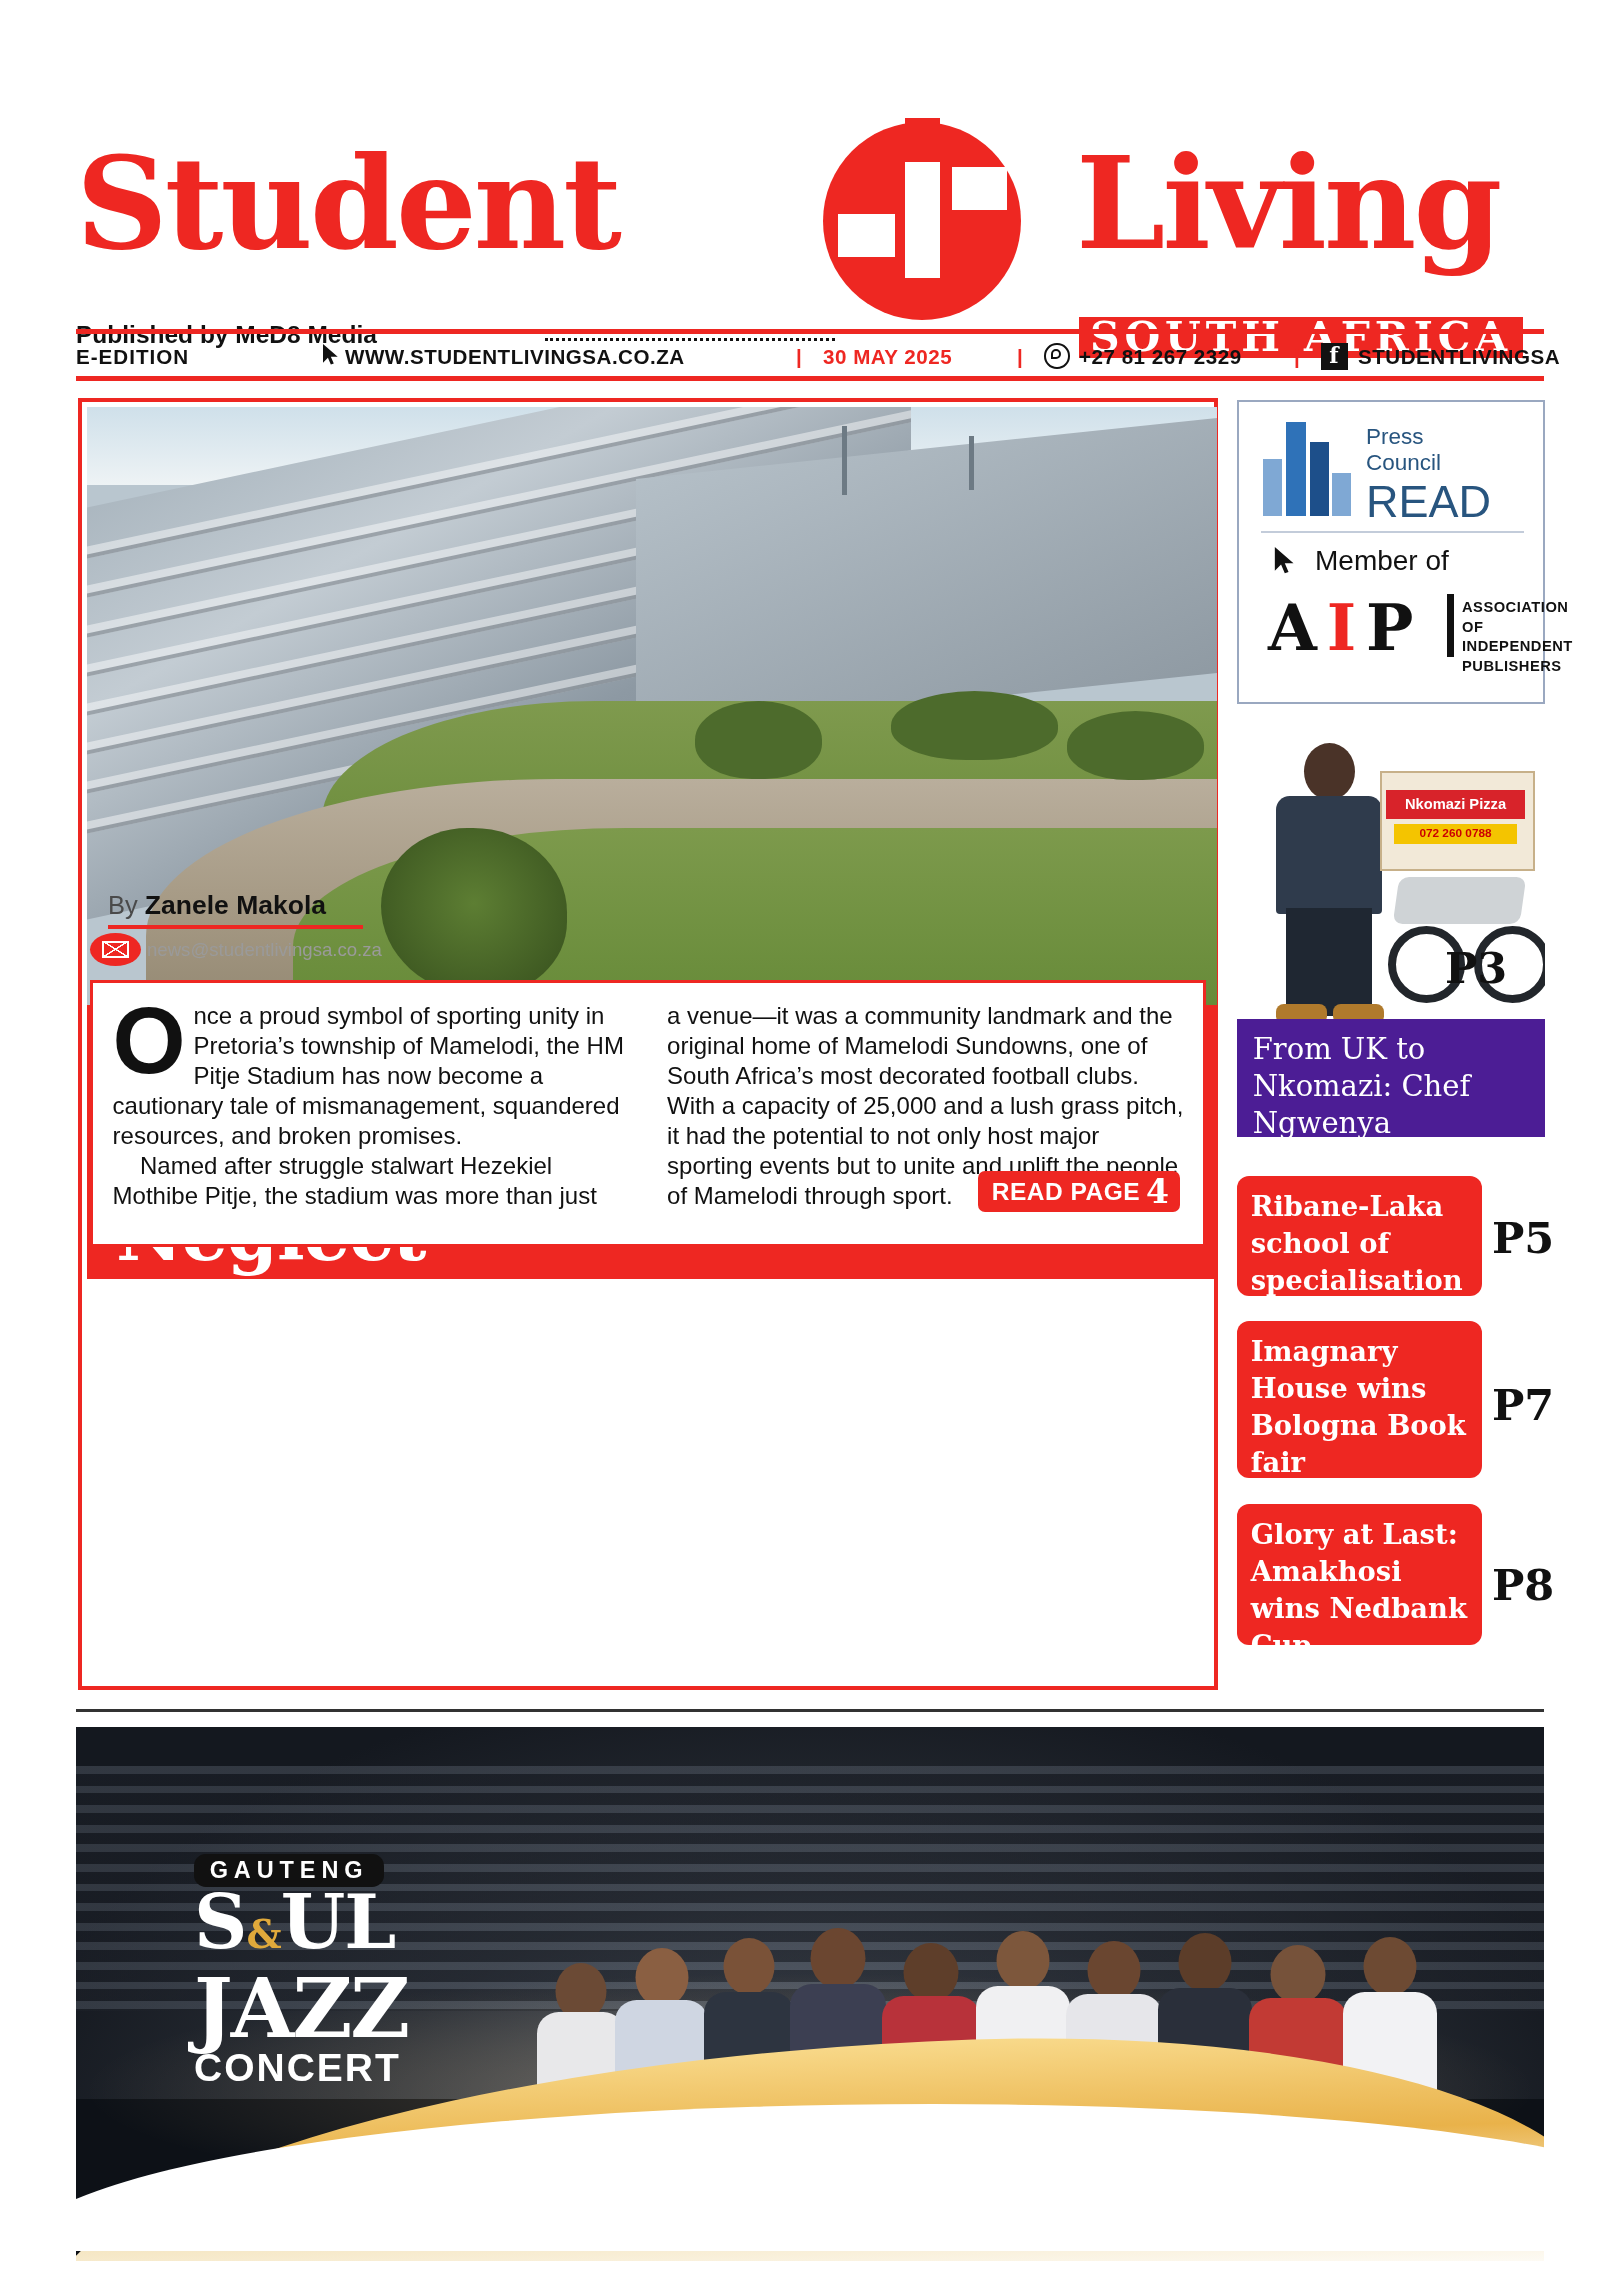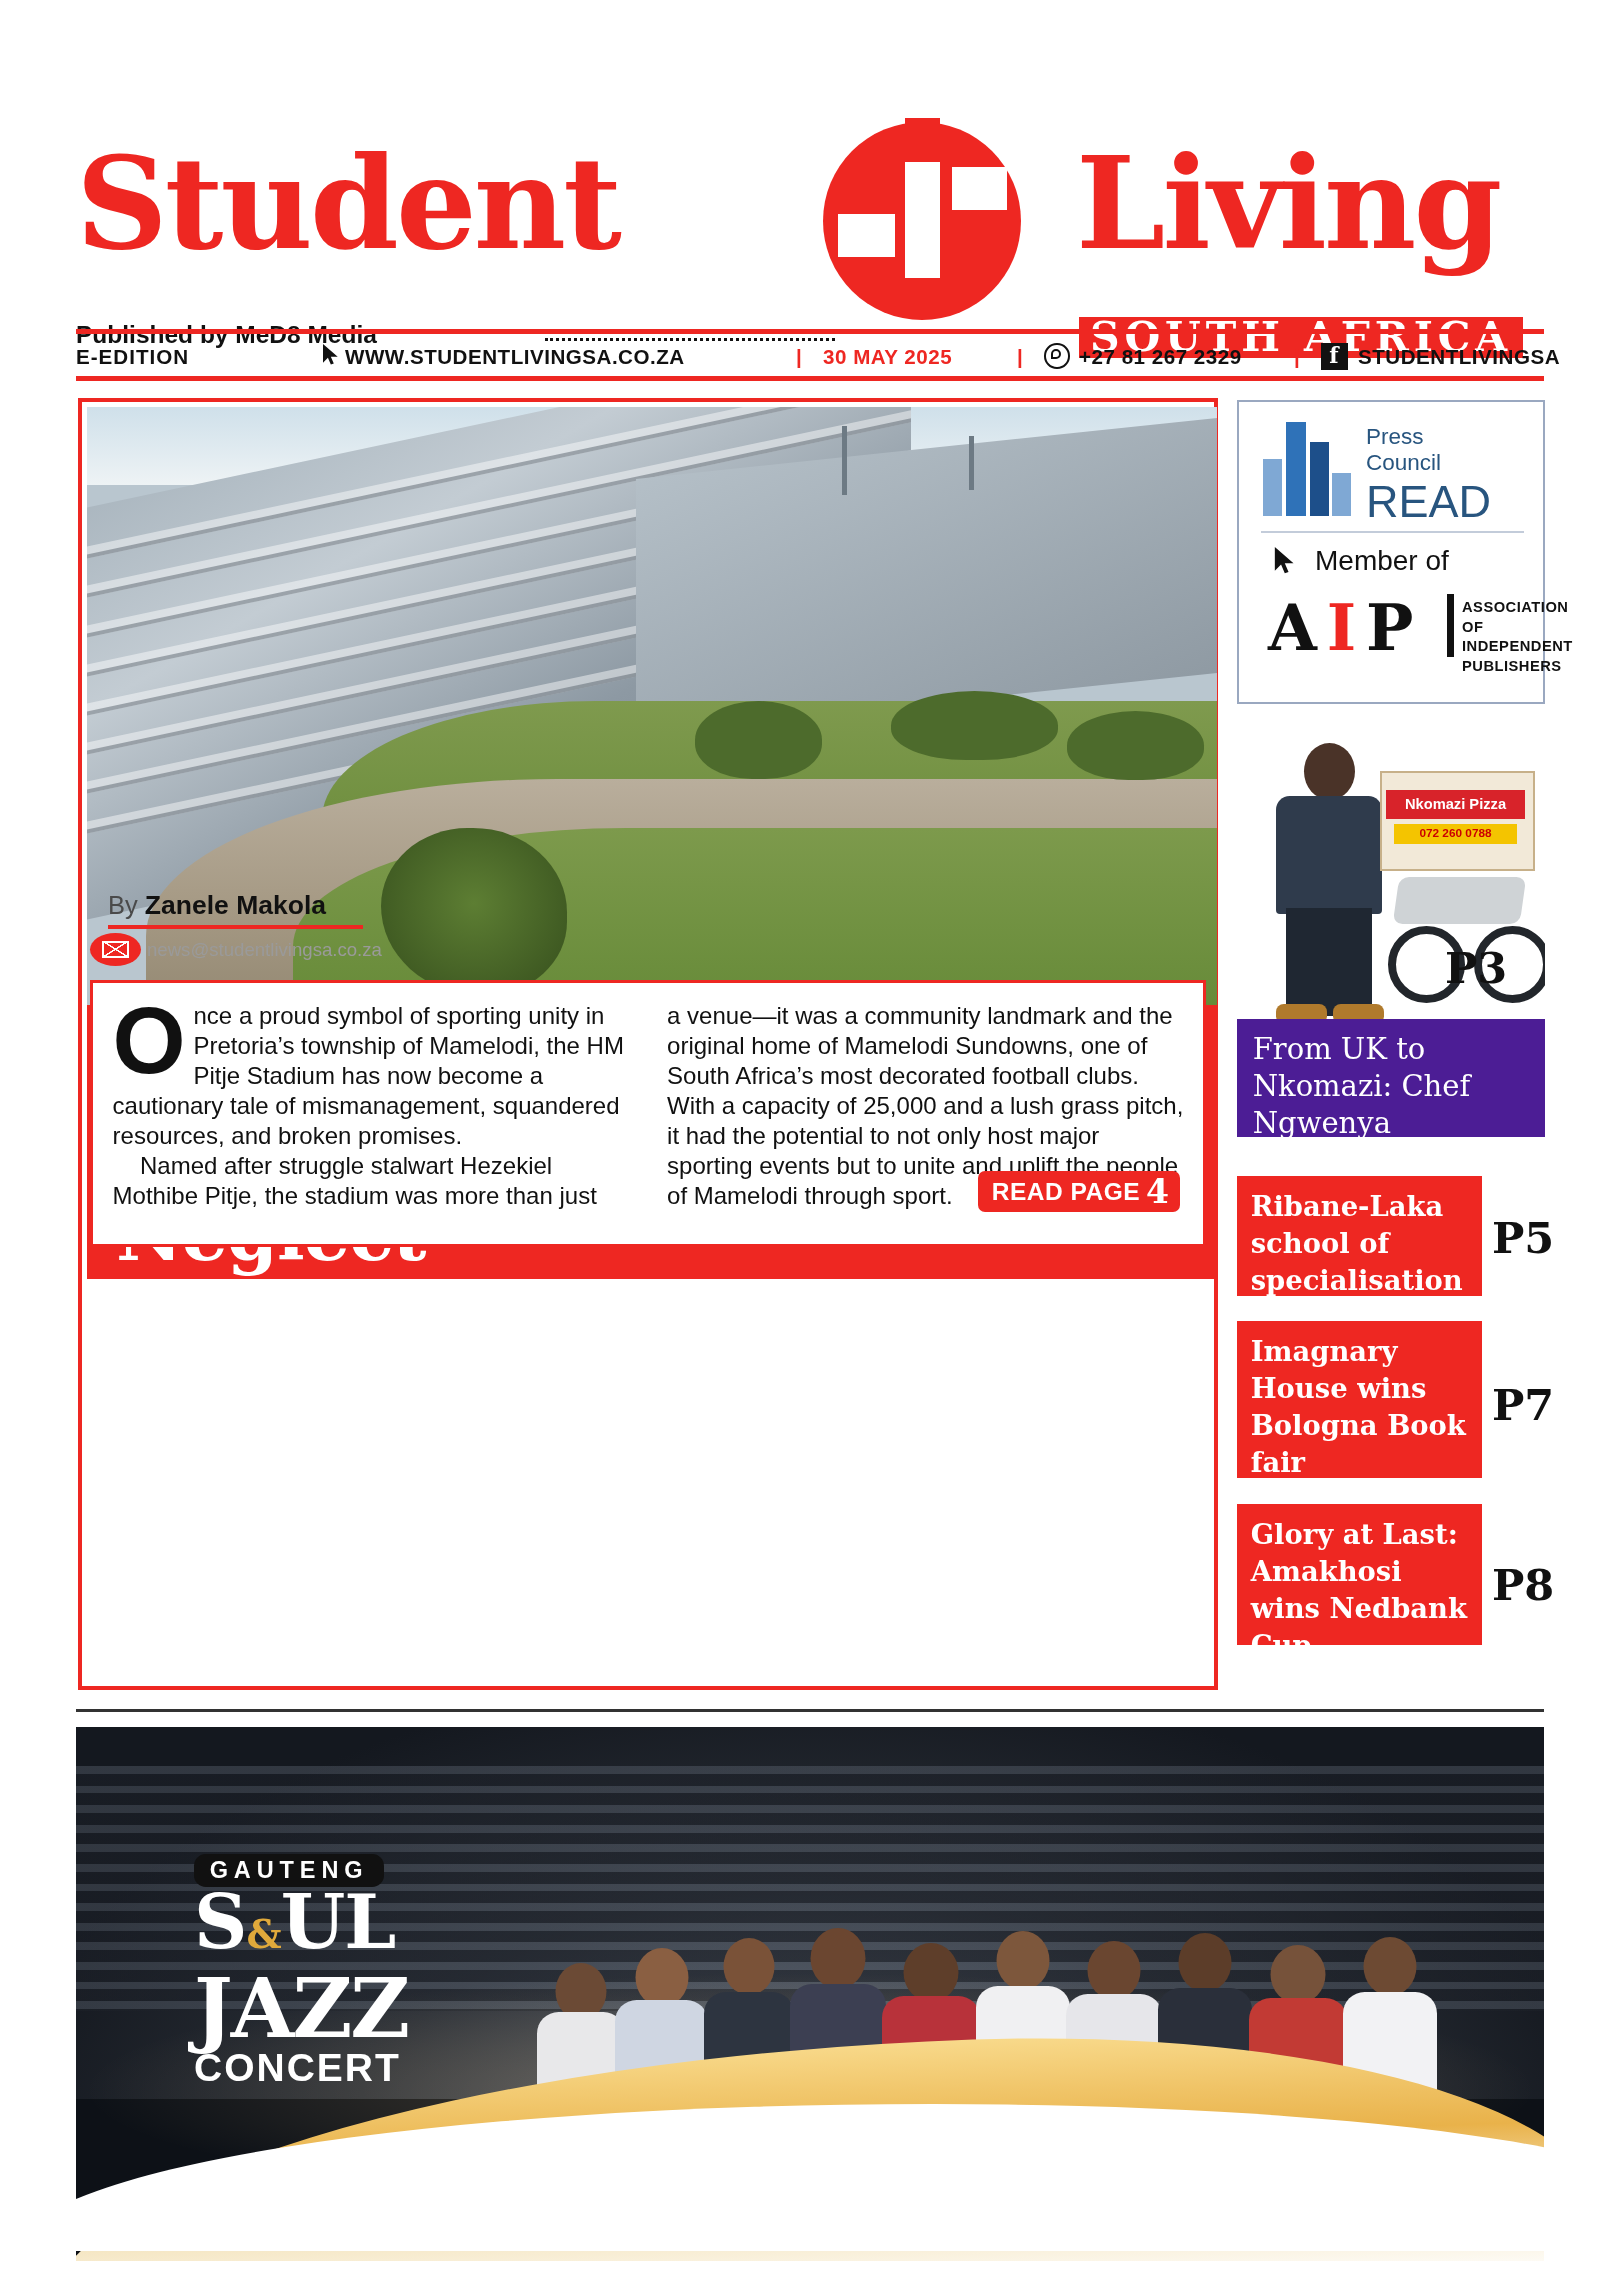--- a/index.html
+++ b/index.html
@@ -562,20 +562,21 @@
     left: 1237px;
     width: 245px;
     background: #ee2722;
     color: #ffffff;
     font-family: "DejaVu Serif", serif;
     font-weight: bold;
     font-size: 27.4px;
     line-height: 37px;
     padding: 11.8px 13.7px;
     box-sizing: border-box;
+    border-radius: 12px;
   }
   .teaser-page {
     position: absolute;
     left: 1492px;
     font-family: "DejaVu Serif", serif;
     font-weight: bold;
     font-size: 43px;
     color: #111111;
   }
   .t1 { top: 1176px; height: 120px; }

